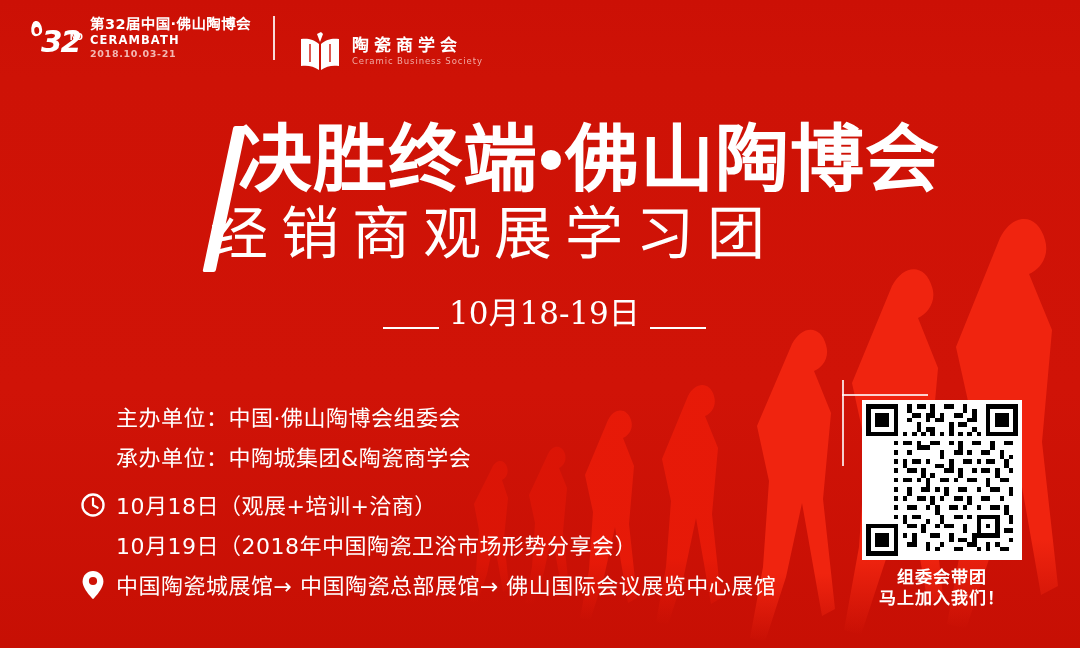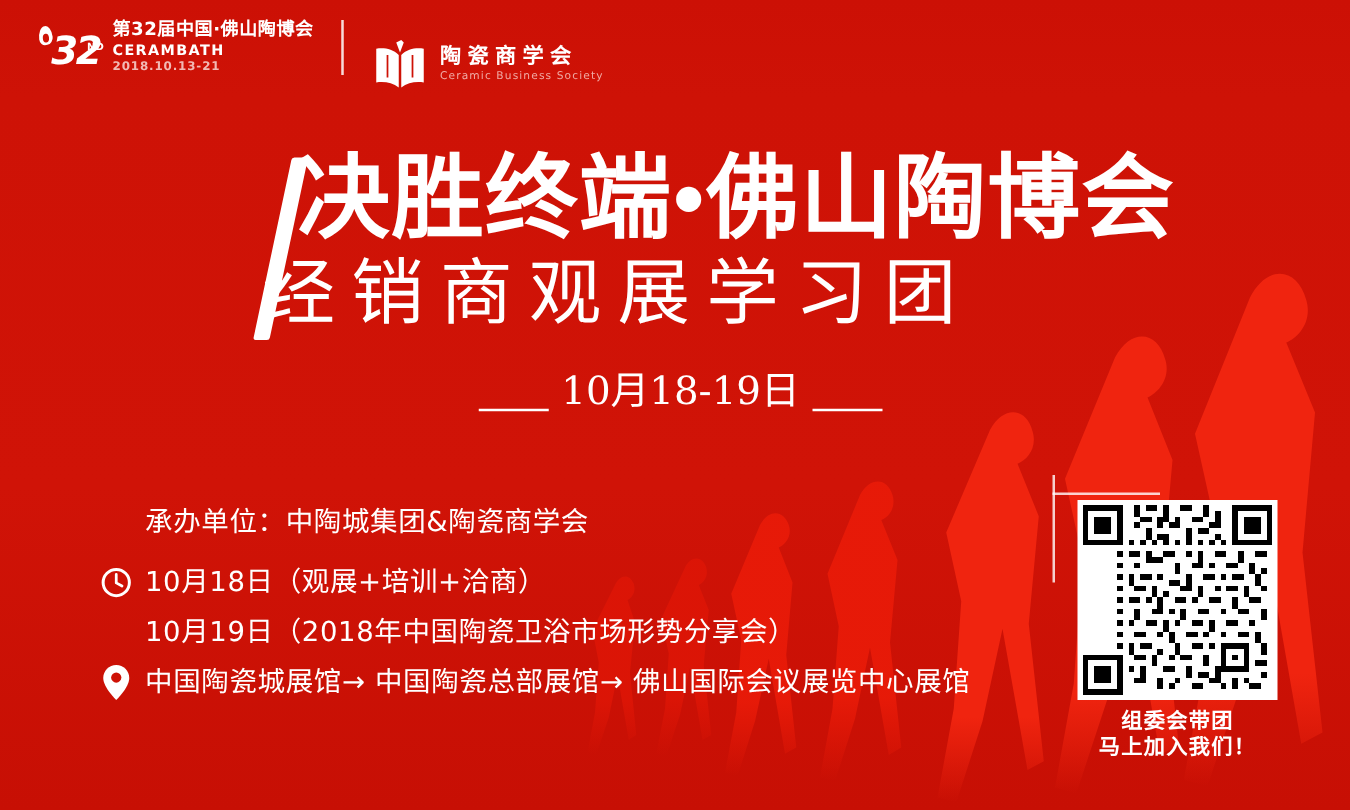--- a/index.html
+++ b/index.html
@@ -211,21 +211,21 @@
 
     <div class="logo-left">
       <div class="mark-32">
         <span class="flame"></span>
         <span class="num">32</span>
         <span class="nd">ND</span>
       </div>
       <div class="txts">
         <div class="l1">第32届中国·佛山陶博会</div>
         <div class="l2">CERAMBATH</div>
-        <div class="l3">2018.10.13-21</div>
+        <div class="l3">2018.10.03-21</div>
       </div>
     </div>
 
     <div class="vdiv"></div>
 
     <div class="logo-right">
       <div class="bookmark">
         <svg viewBox="0 0 46 40" aria-hidden="true">
           <path d="M22 12 C17 7 10 6 4 7 L4 34 C10 33 17 34 22 38 Z" fill="#fff"></path>
           <path d="M24 12 C29 7 36 6 42 7 L42 34 C36 33 29 34 24 38 Z" fill="#fff"></path>
@@ -249,20 +249,21 @@
   </div>
 
   <div class="dateline">
     <span class="rule"></span>
     <span class="dtext">10月18-19日</span>
     <span class="rule"></span>
   </div>
 
   <div class="info">
 
+    <div class="info-text org-row">主办单位：中国·佛山陶博会组委会</div>
     <div class="info-text org-row">承办单位：中陶城集团&amp;陶瓷商学会</div>
 
     <div class="info-row">
       <span class="info-ico">
         <svg width="26" height="26" viewBox="0 0 26 26" aria-hidden="true">
           <circle cx="13" cy="13" r="10.5" fill="none" stroke="#fff" stroke-width="2.4"></circle>
           <path d="M13 6.5 L13 13.3 L17.6 15.8" fill="none" stroke="#fff" stroke-width="2.2" stroke-linecap="round" stroke-linejoin="round"></path>
         </svg>
       </span>
       <span class="info-text">10月18日（观展+培训+洽商）</span>

